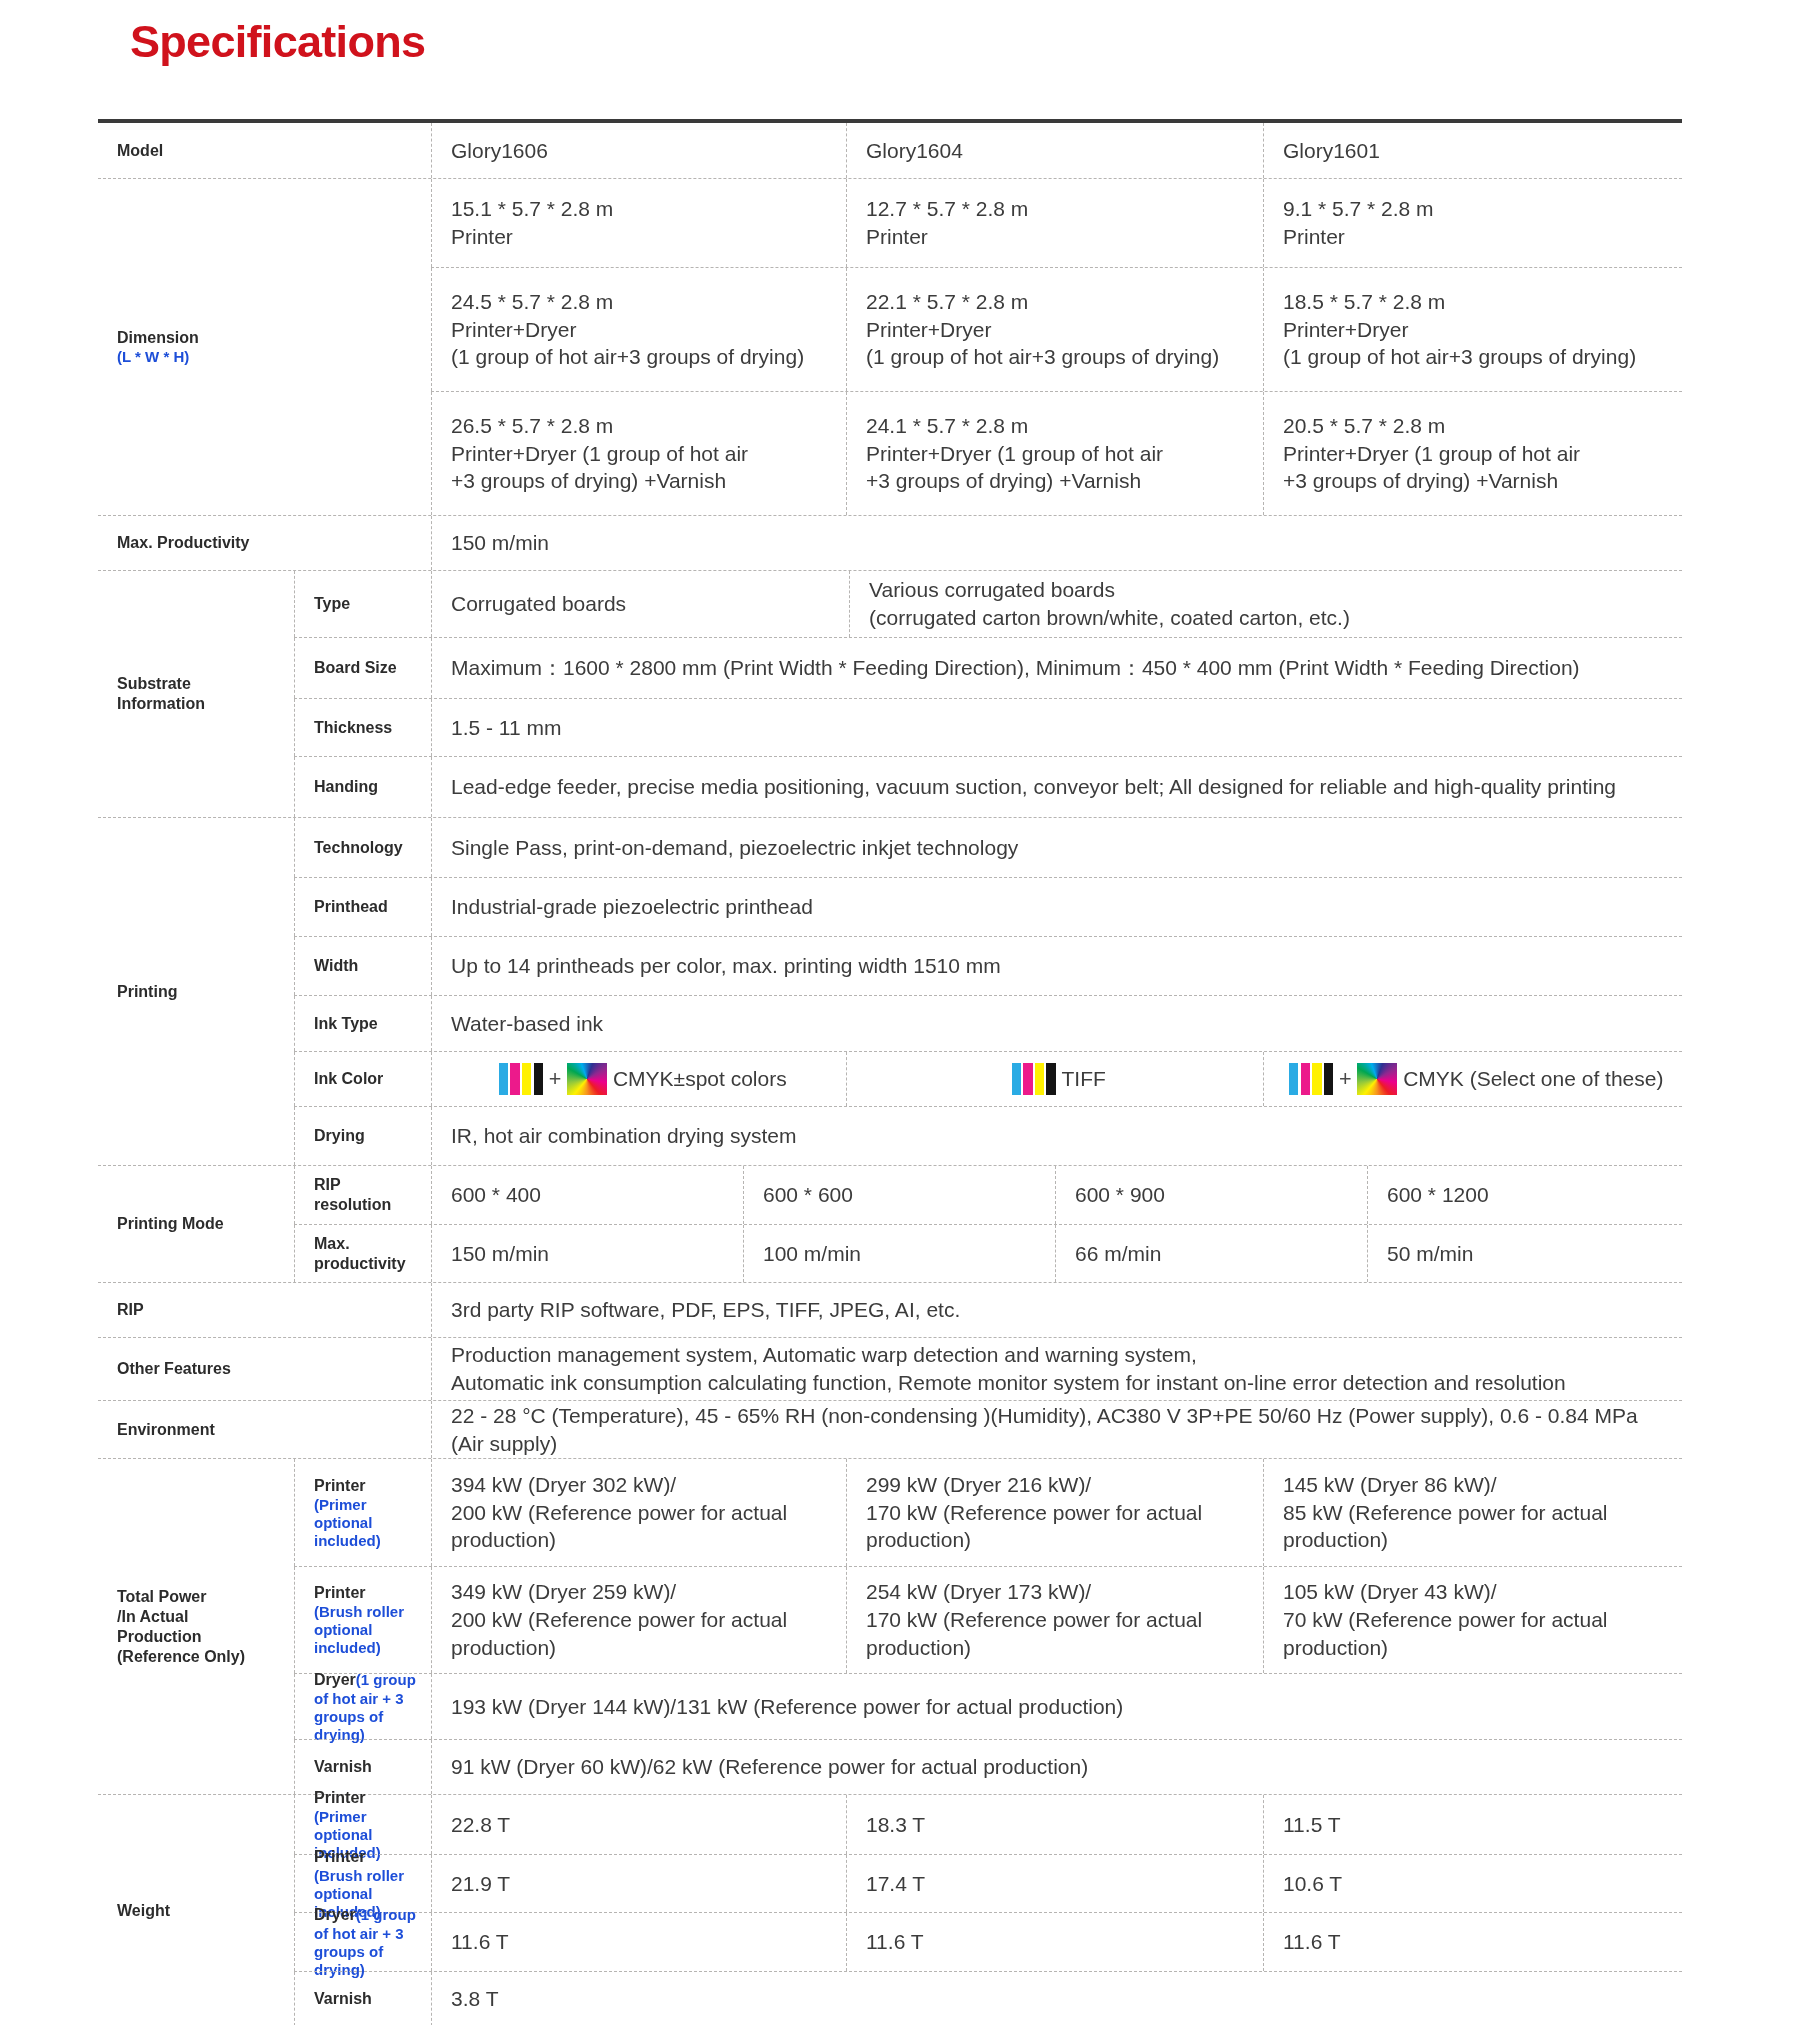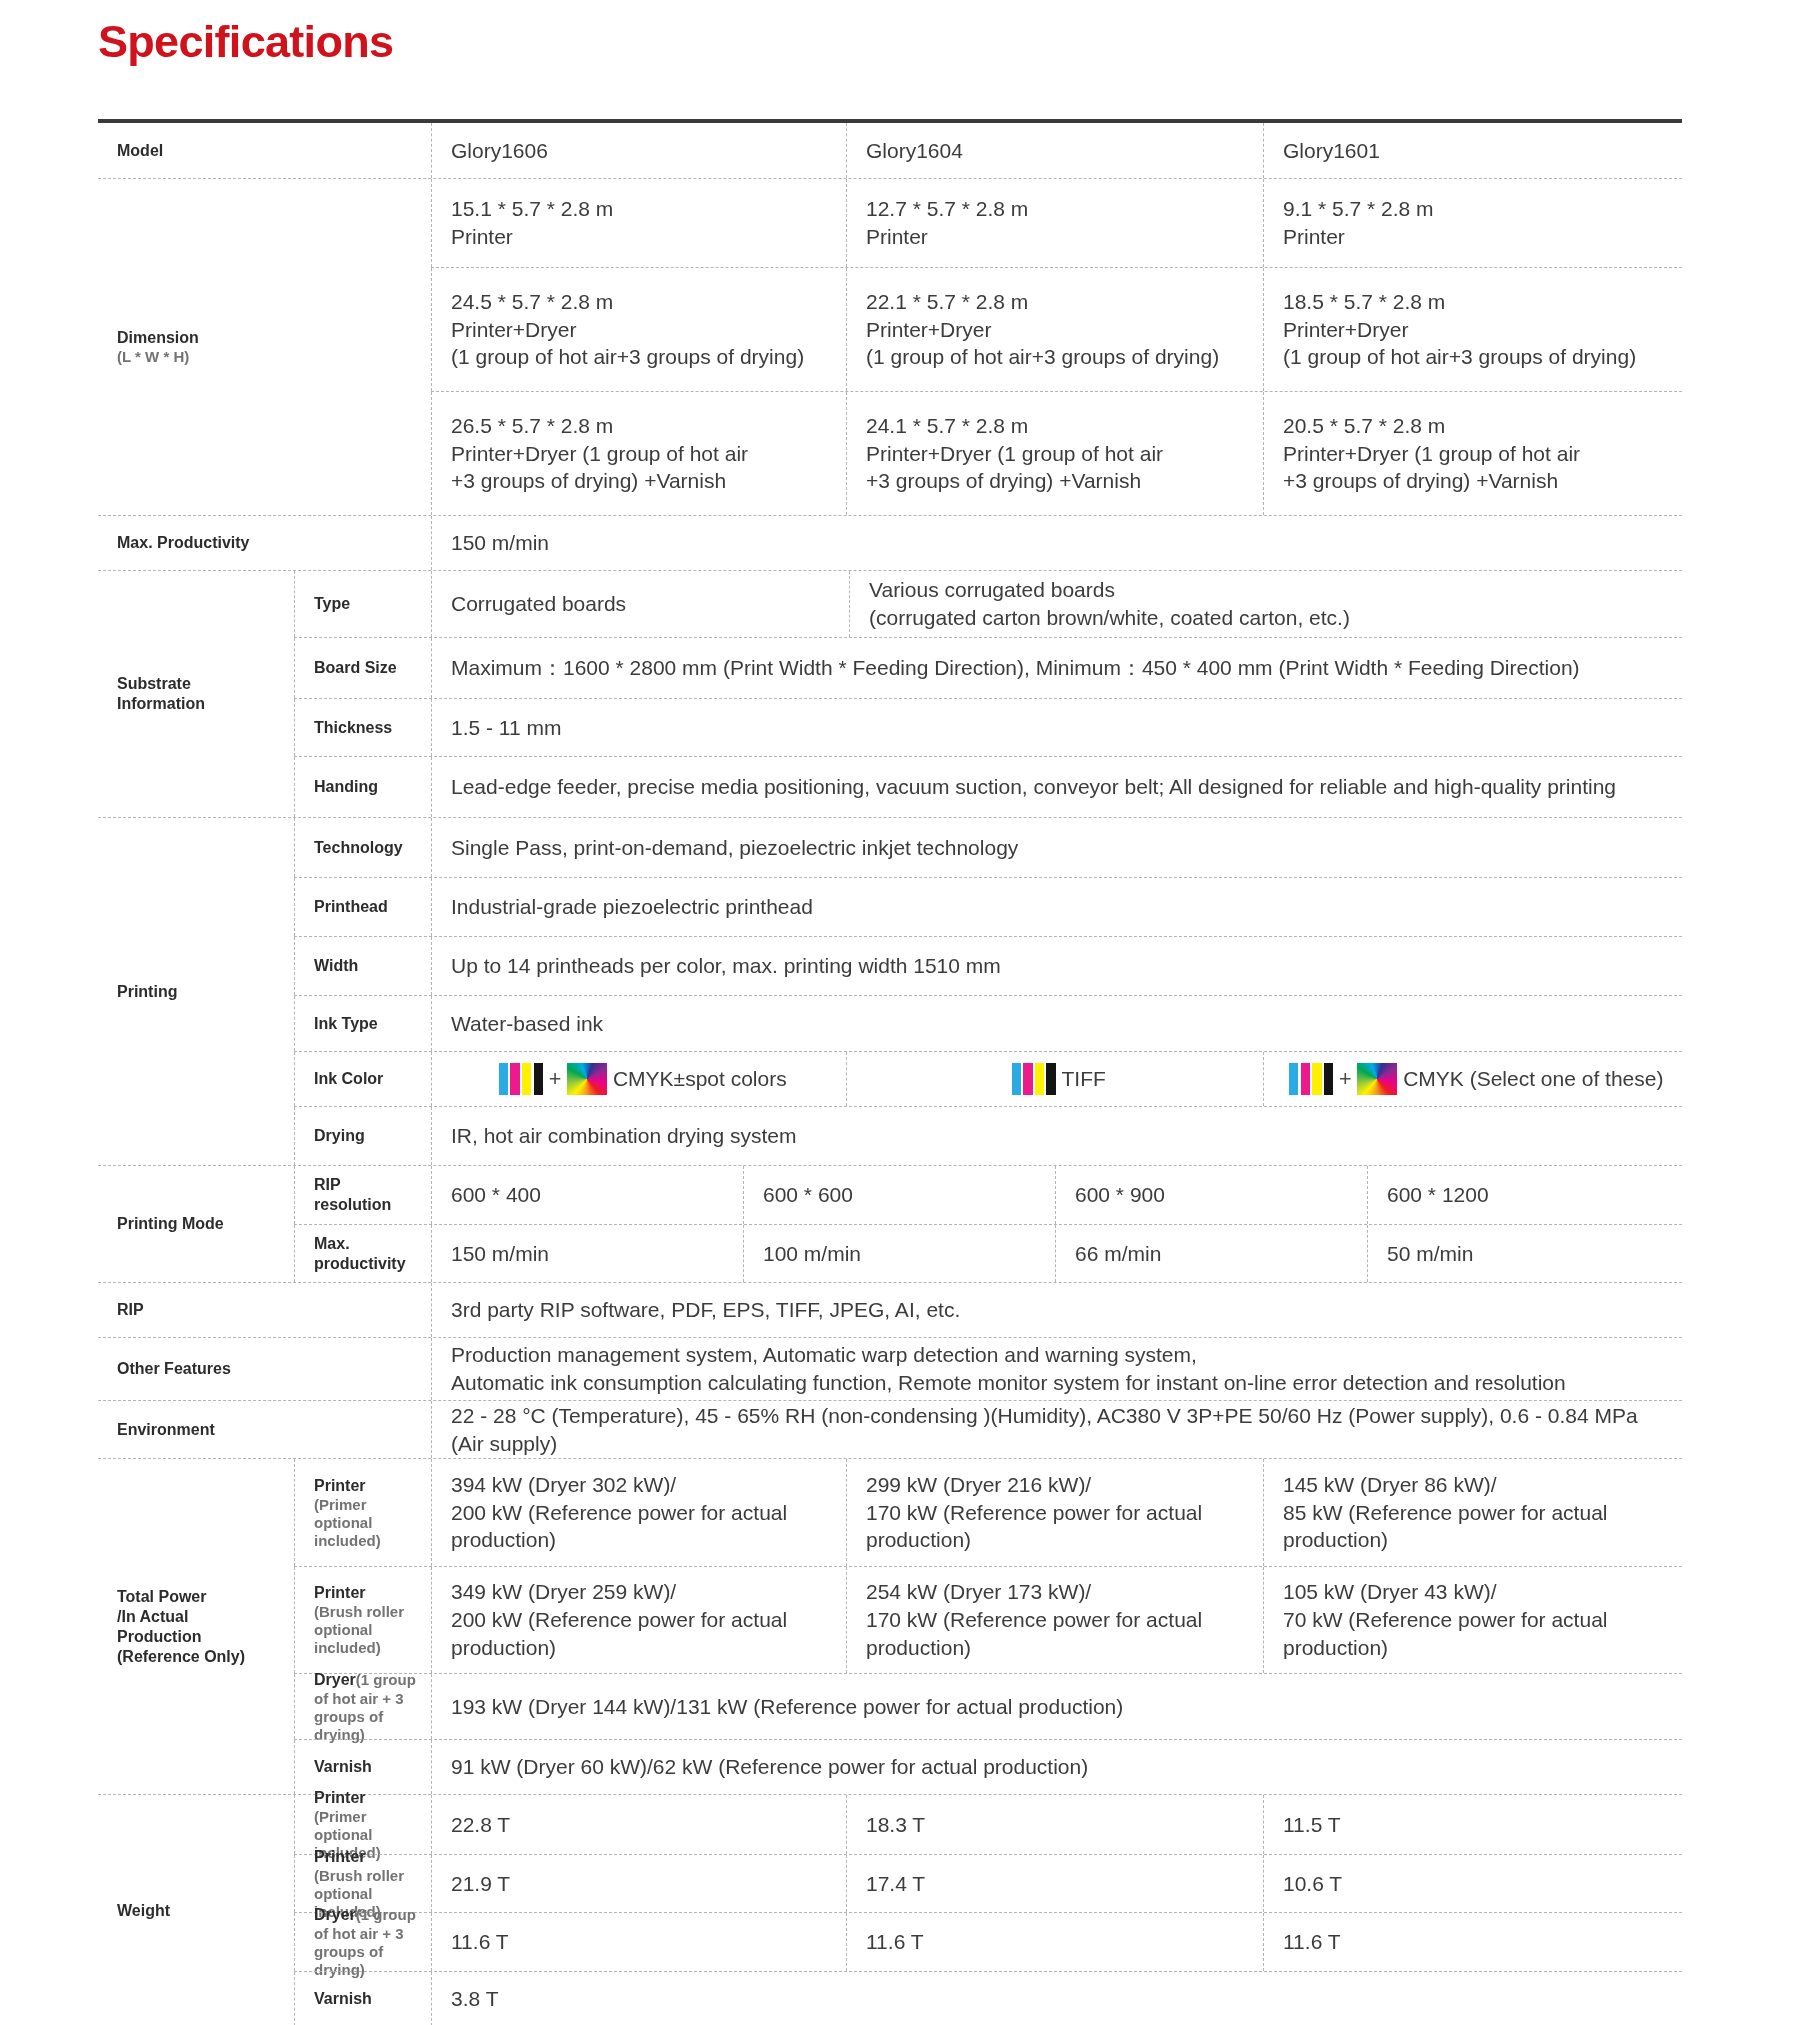--- a/index.html
+++ b/index.html
@@ -24,21 +24,21 @@
   .rows { flex:1 1 auto; display:flex; flex-direction:column; }
   .r { display:flex; border-top:1.4px dashed #b6b4b2; }
   .r.first { border-top:none; }
   .c {
     display:flex; flex-direction:column; justify-content:center;
     padding:5.8px 11.5px 5.8px 19px; white-space:pre-line;
     font-size:21px; line-height:1.32; color:#3c3c3c;
   }
   .vl { border-left:1.4px dashed #b6b4b2; }
   .h  { font-weight:bold; color:#2c2c2c; font-size:16px; line-height:1.25; }
-  .tiny { font-weight:bold; color:#737373; font-size:15px; line-height:1.2; }
+  .tiny { font-weight:bold; color:#1d4ed8; font-size:15px; line-height:1.2; }
   .labcell { display:flex; flex-direction:column; justify-content:center;
              padding:5.8px 7.2px 5.8px 19px; white-space:pre-line; }
   
   .wLF{ width:333px; flex:none; }
   .wLA{ width:196px; flex:none; }
   .wLB{ width:137px; flex:none; }
   .w1 { width:415px; flex:none; }
   .w2 { width:417px; flex:none; }
   .w3 { width:418px; flex:none; }
   .wAll{ width:1251px; flex:none; }
@@ -50,21 +50,21 @@
   .cmyk { display:inline-flex; gap:2.2px; }
   .cmyk i { display:block; width:9.4px; height:32px; background:#000; }
   .spot { display:inline-block; width:40px; height:32px;
           background:conic-gradient(from 140deg,#ed1c24,#f7941d,#fff200,#8cc63f,#00a651,#00aeef,#2e3192,#92278f,#ec008c,#ed1c24); }
   .plus { font-size:21.6px; color:#4a4a4a; }
   .inktext { font-size:21px; color:#3c3c3c; }
 </style>
 </head>
 <body>
 
-<div class="title" style="color: rgb(208, 18, 28);">Specifications</div>
+<div class="title" style="color: rgb(208, 18, 28); margin-left: 32px;">Specifications</div>
 
 <div class="spec-table">
 
   <div class="sec first" style="height:55px">
     <div class="c wLF h">Model</div>
     <div class="c w1 vl">Glory1606</div>
     <div class="c w2 vl">Glory1604</div>
     <div class="c w3 vl">Glory1601</div>
   </div>
 

